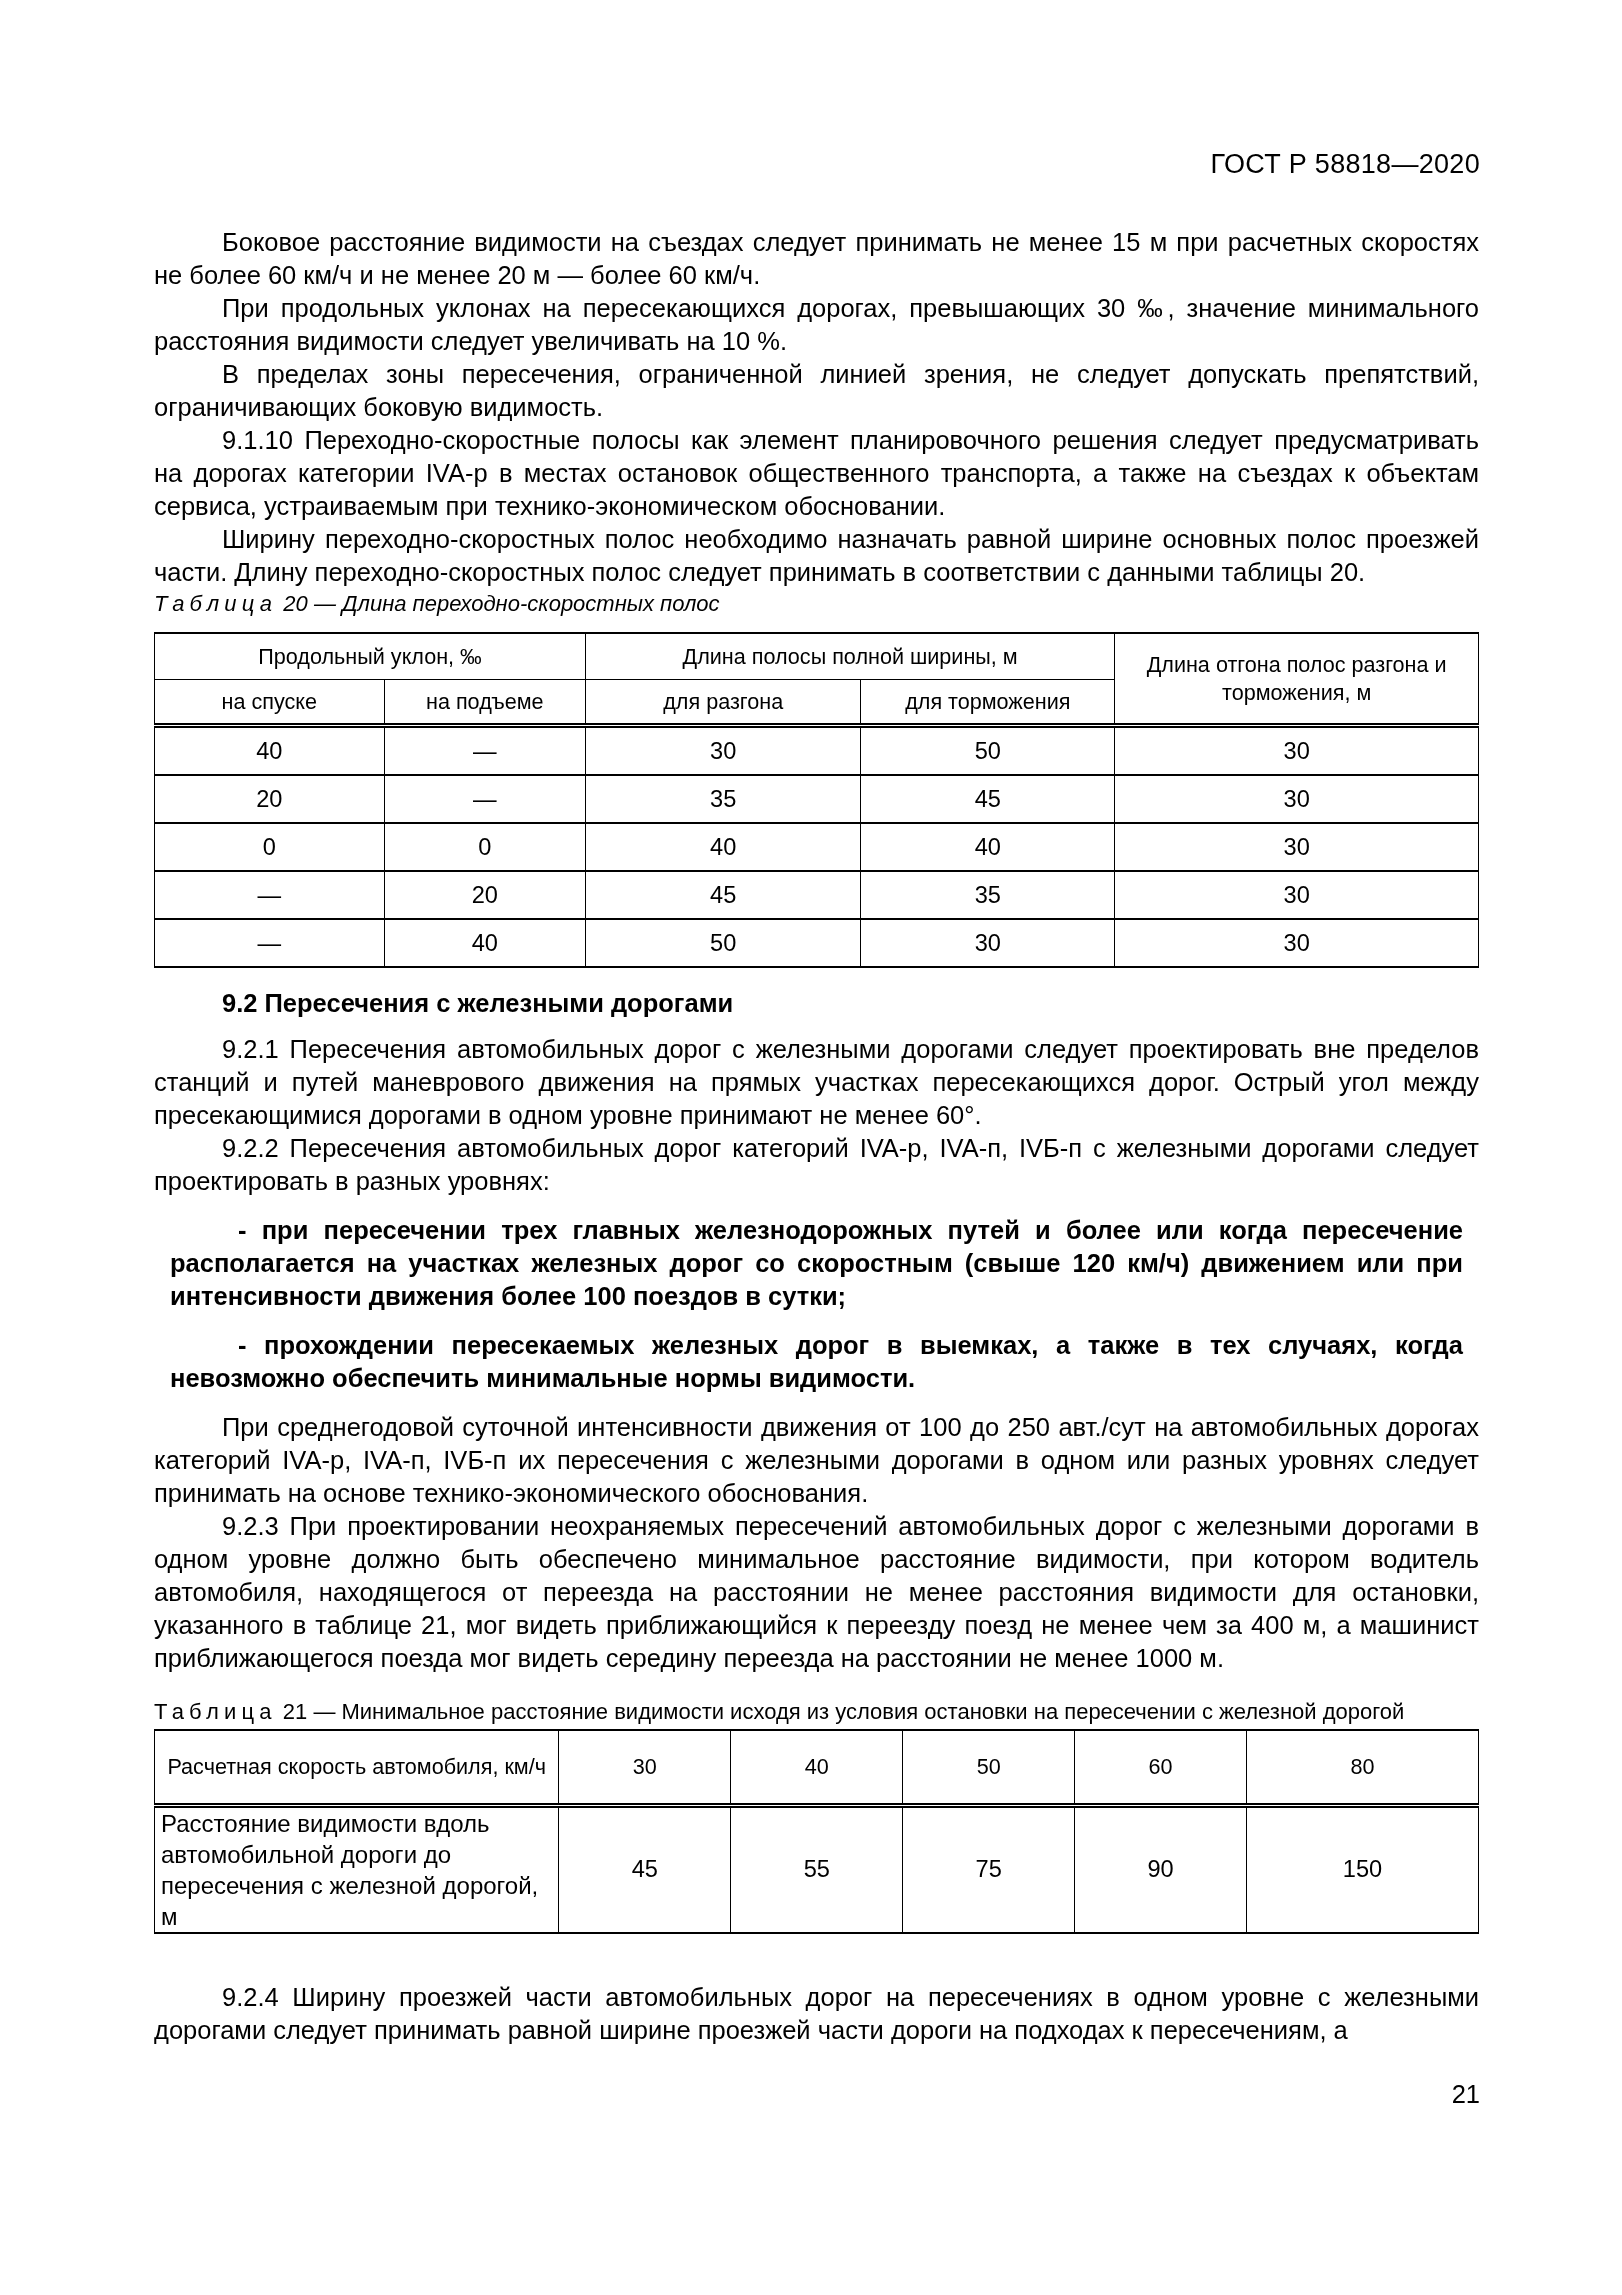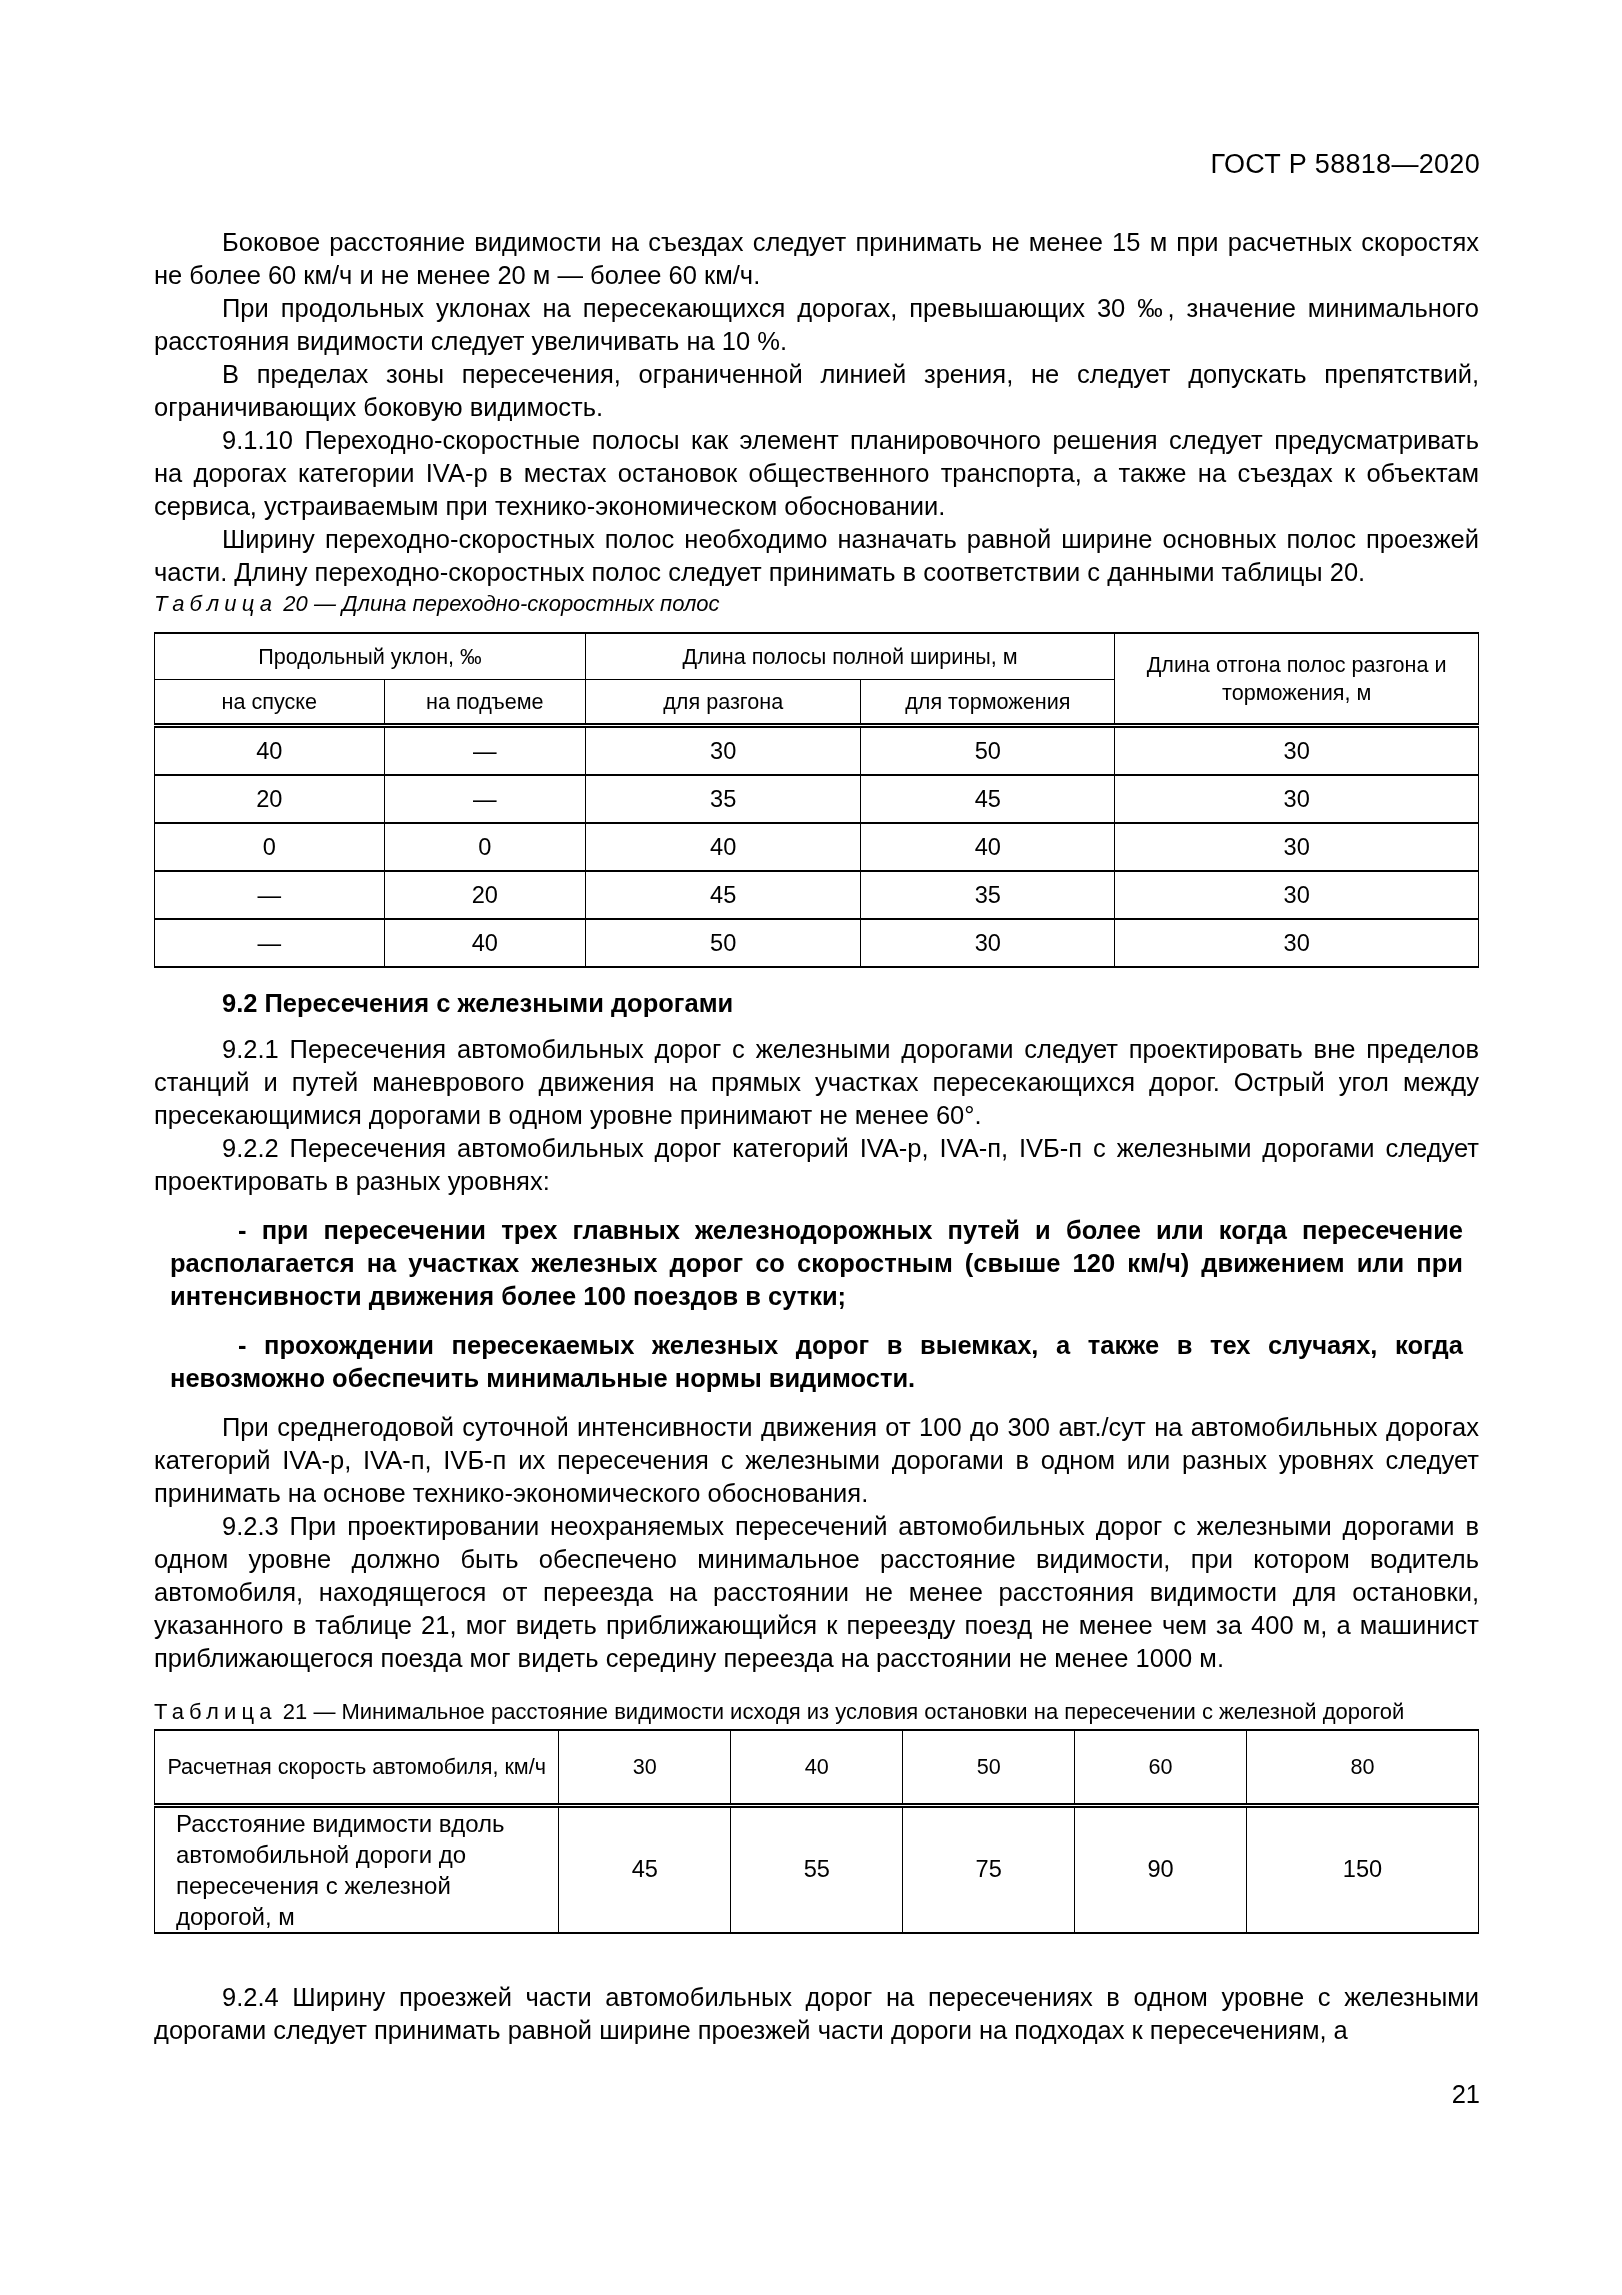--- a/index.html
+++ b/index.html
@@ -16,21 +16,21 @@
   .t20 .hrow1 td { height: 45px; }
   .t20 .hrow2 td { height: 43px; }
   .t20 .hrow2 { border-bottom: 5.2px double #000; }
   .t20 .drow td { height: 46px; font-size: 23.6px; }
   .t20 { border-top: 2.6px solid #000; border-bottom: 2.6px solid #000; }
   .t20 .drow td { border-top: 2px solid #000; }
   .t21 { margin-top: 3px; border-top: 2.6px solid #000; border-bottom: 2.6px solid #000; }
   .t21 .hr td { height: 72px; font-size: 21.6px; line-height: 27.5px; }
   .t21 .hr { border-bottom: 5.2px double #000; }
   .t21 .dr td { height: 99px; font-size: 23.6px; }
-  .t21 .dr td.lab { text-align: left; line-height: 31px; padding-left: 21px; font-size: 24px; }
+  .t21 .dr td.lab { text-align: left; line-height: 31px; padding-left: 6px; font-size: 24px; }
   .section-title { font-size: 25.5px; font-weight: bold; line-height: 33px; text-indent: 68px; margin: 18.3px 0 13px 0; }
   .bullet { font-size: 25.5px; line-height: 33px; text-align: justify; text-indent: 68px; margin: 16px; text-align-last: left; font-weight: bold; }
   .page-number { position: absolute; top: 2080px; right: 143px; font-size: 25.5px; }
 </style>
 </head>
 <body>
 
 <div class="page-header">ГОСТ Р 58818—2020</div>
 
 <div class="content">
@@ -91,21 +91,21 @@
       <td>30</td>
     </tr>
   </tbody>
     </table>
 
   <p class="section-title">9.2 Пересечения с железными дорогами</p>
   <p class="p">9.2.1 Пересечения автомобильных дорог с железными дорогами следует проектировать вне пределов станций и путей маневрового движения на прямых участках пересекающихся дорог. Острый угол между пресекающимися дорогами в одном уровне принимают не менее 60°.</p>
   <p class="p">9.2.2 Пересечения автомобильных дорог категорий IVA-р, IVA-п, IVБ-п с железными дорогами следует проектировать в разных уровнях:</p>
   <p class="bullet">-  при пересечении трех главных железнодорожных путей и более или когда пересечение располагается на участках железных дорог со скоростным (свыше 120 км/ч) движением или при интенсивности движения более 100 поездов в сутки;</p>
   <p class="bullet">-  прохождении пересекаемых железных дорог в выемках, а также в тех случаях, когда невозможно обеспечить минимальные нормы видимости.</p>
-  <p class="p">При среднегодовой суточной интенсивности движения от 100 до 300 авт./сут на автомобильных дорогах категорий IVA-р, IVA-п, IVБ-п их пересечения с железными дорогами в одном или разных уровнях следует принимать на основе технико-экономического обоснования.</p>
+  <p class="p">При среднегодовой суточной интенсивности движения от 100 до 250 авт./сут на автомобильных дорогах категорий IVA-р, IVA-п, IVБ-п их пересечения с железными дорогами в одном или разных уровнях следует принимать на основе технико-экономического обоснования.</p>
   <p class="p">9.2.3 При проектировании неохраняемых пересечений автомобильных дорог с железными дорогами в одном уровне должно быть обеспечено минимальное расстояние видимости, при котором водитель автомобиля, находящегося от переезда на расстоянии не менее расстояния видимости для остановки, указанного в таблице 21, мог видеть приближающийся к переезду поезд не менее чем за 400 м, а машинист приближающегося поезда мог видеть середину переезда на расстоянии не менее 1000 м.</p>
 
   <p class="cap" style="margin-top:22px;"><span class="sp">Таблица</span> <span>21 — Минимальное расстояние видимости исходя из условия остановки на пересечении с железной дорогой</span></p>
 
   <table class="t t21">
     <tbody>
         <tr class="hr">
       <td style="width:393px">Расчетная скорость автомобиля, км/ч</td>
       <td>30</td>
       <td>40</td>

